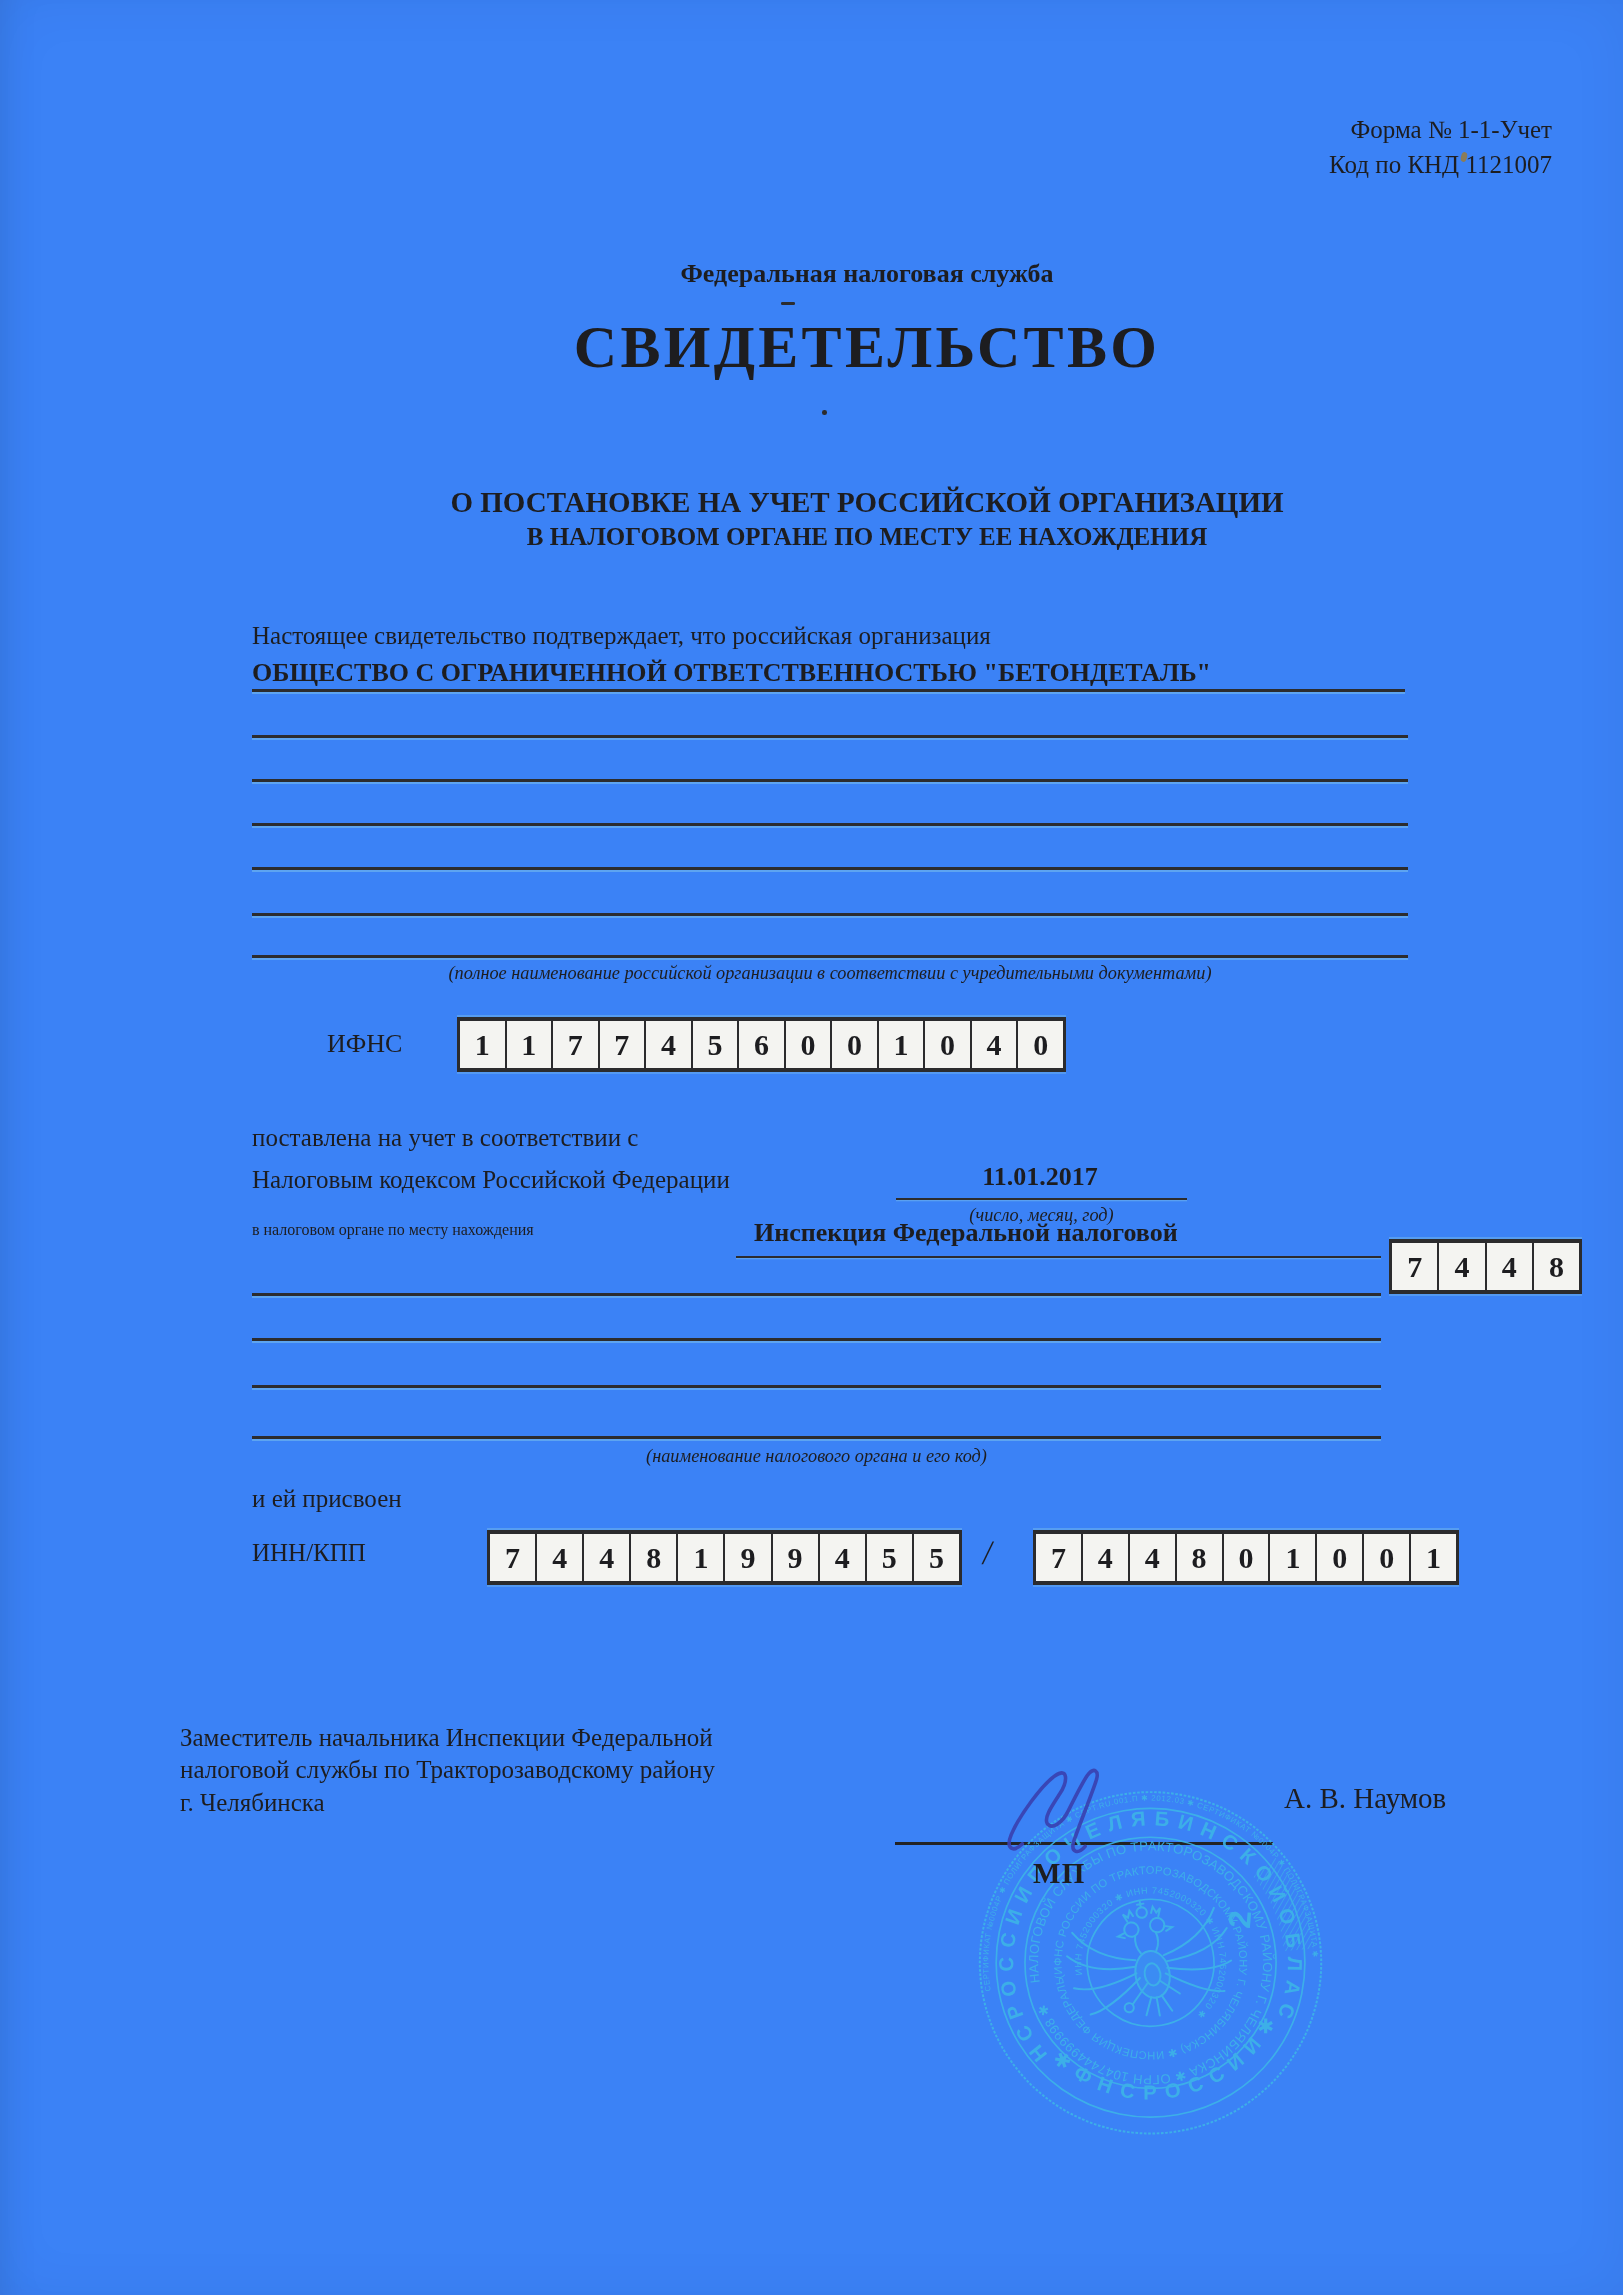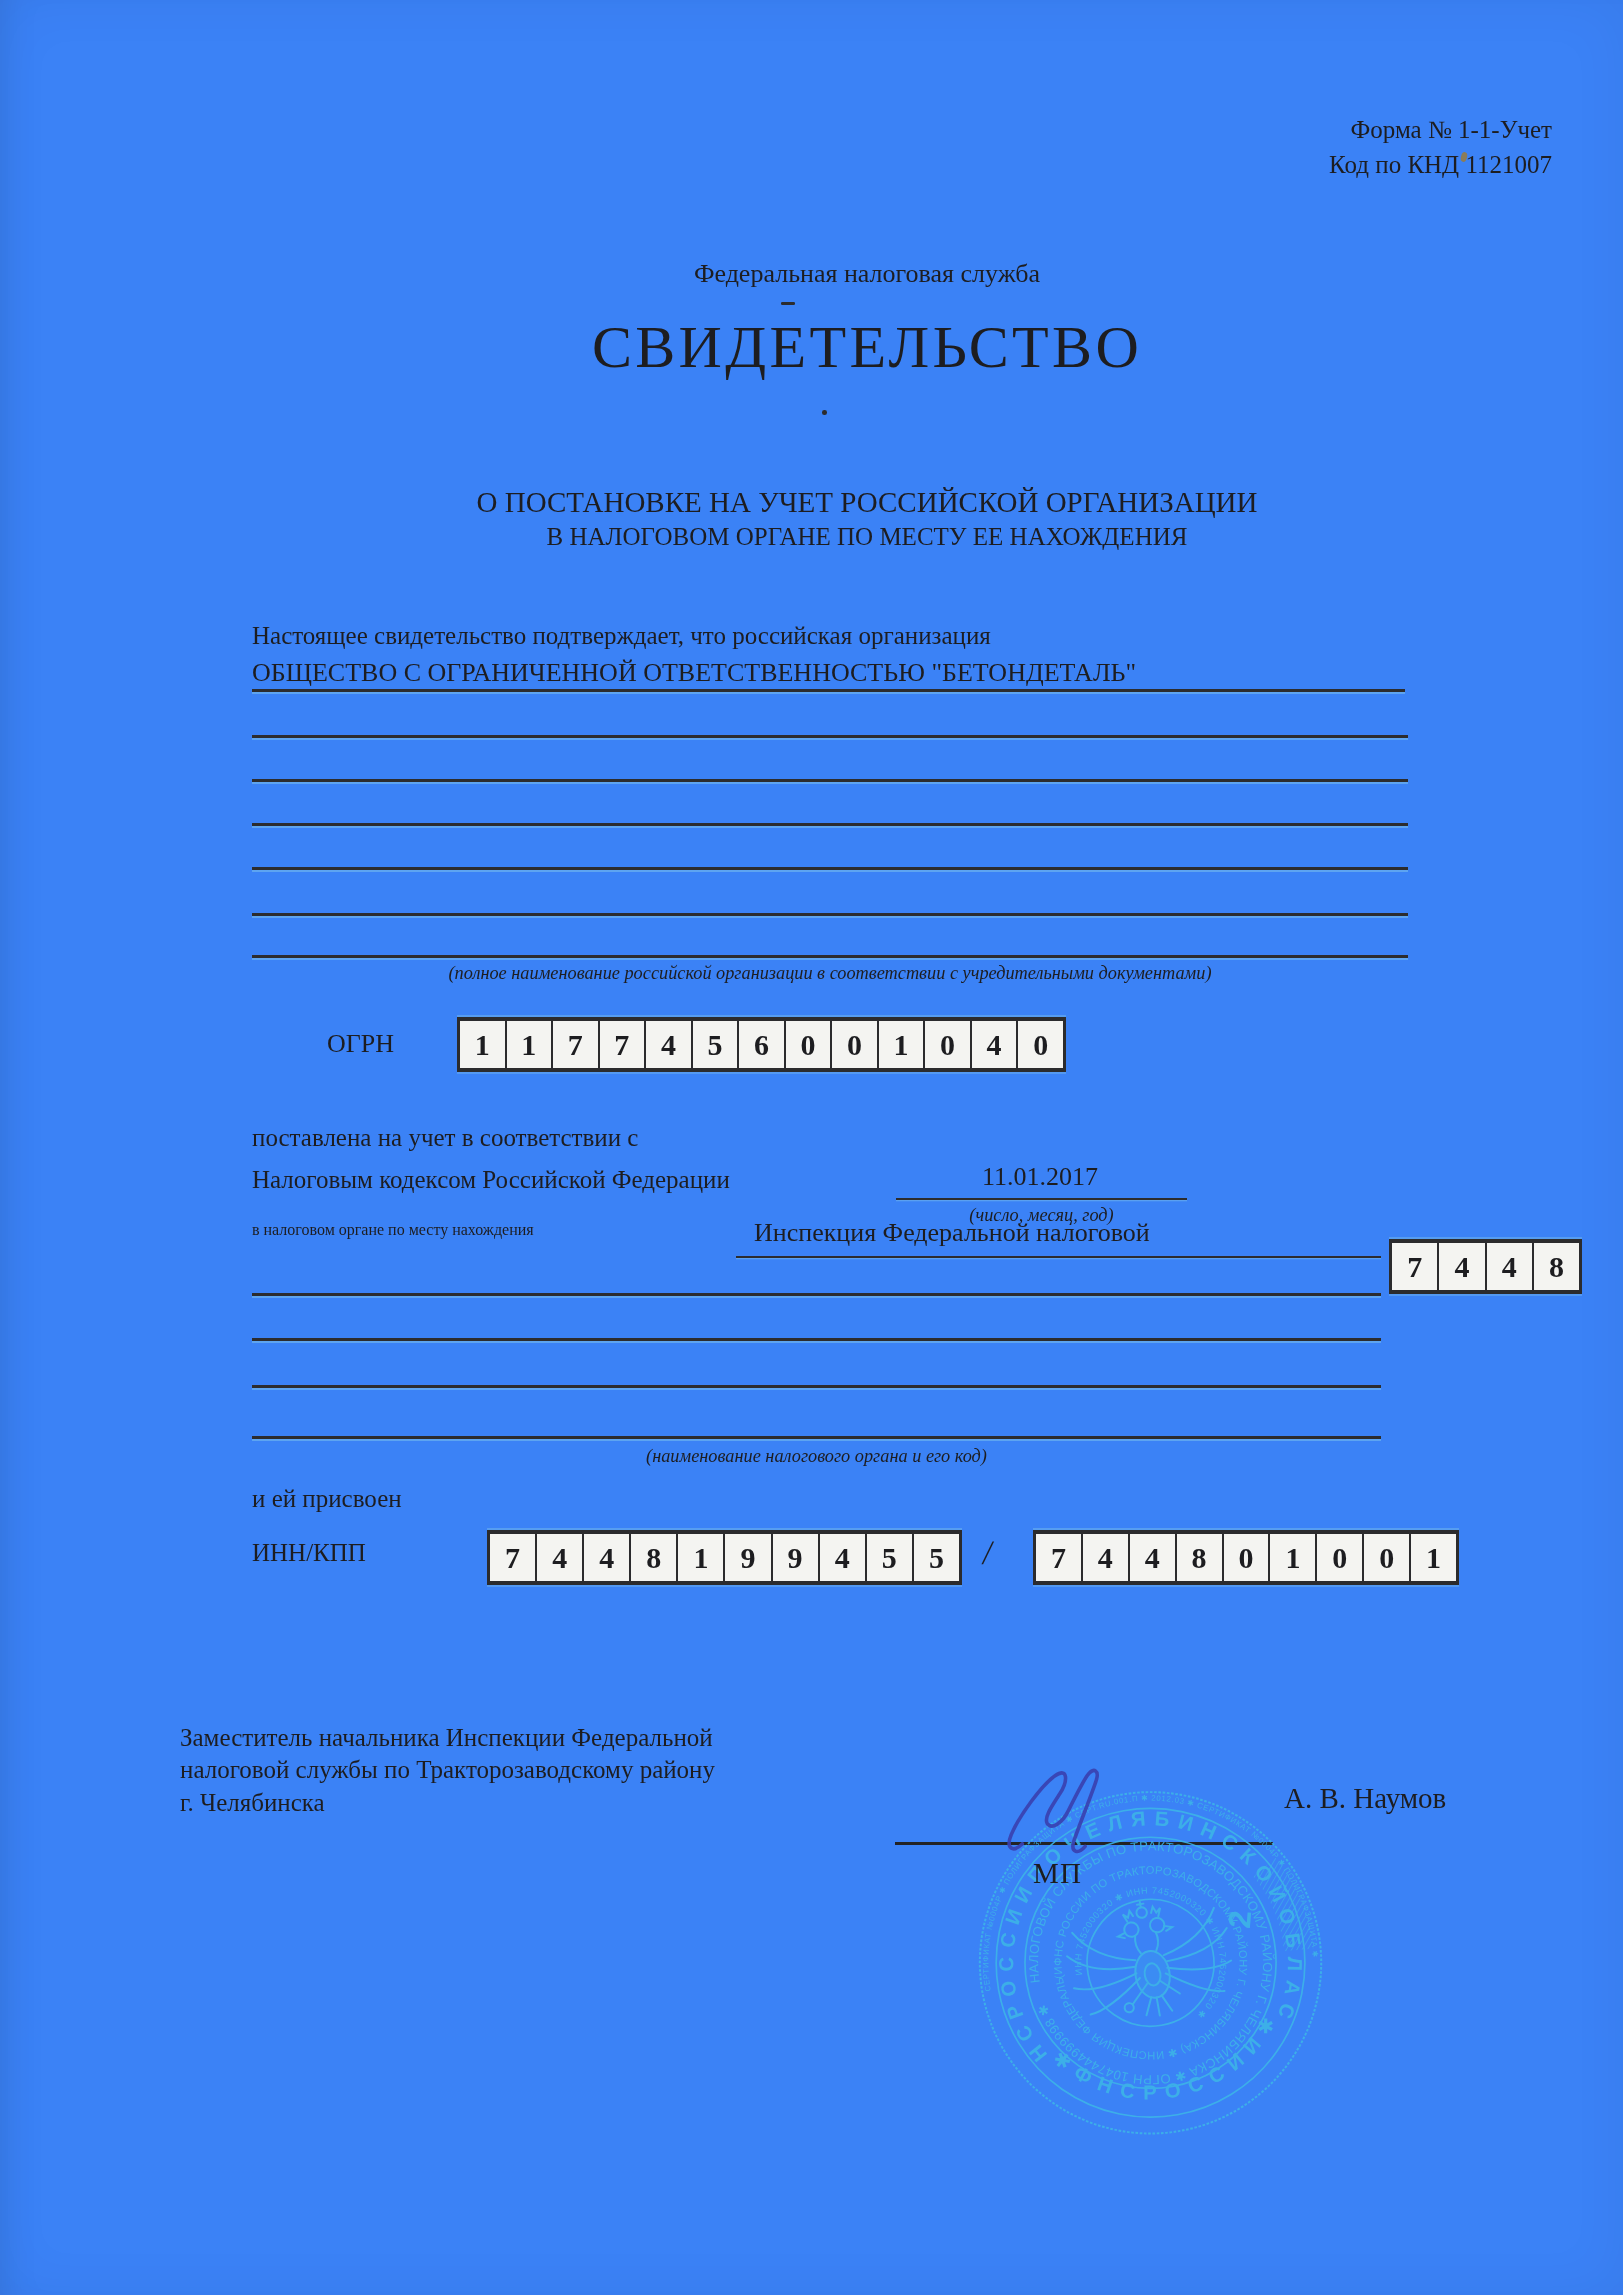--- a/index.html
+++ b/index.html
@@ -7,21 +7,21 @@
   .page{
     position:relative;
     width:1623px;height:2295px;
     background:#3b82f6;
     font-family:"Liberation Serif","DejaVu Serif",serif;
     color:#1d1d20;
     overflow:hidden;
     box-shadow:inset 0 0 59px rgba(0,0,0,.05), inset 29.4px 0 39px -29.4px rgba(0,0,0,.10);
   }
   .t{position:absolute;white-space:nowrap;}
-  .b{font-weight:normal;}
+  .b{font-weight:bold;}
   .i{font-style:italic;}
   .c{text-align:center;white-space:normal;}
   .rule{
     position:absolute;height:3.3px;background:#2c2c2e;
     box-shadow:0 2px 0 rgba(128,198,235,.50);
   }
   .rule.thin{height:2px;box-shadow:0 1.3px 0 rgba(128,198,235,.45);}
   .rule.plain{box-shadow:none;height:2.6px;}
   .boxes{
     position:absolute;display:flex;
@@ -63,21 +63,21 @@
   <div class="rule" style="left:252px;top:689px;width:1153px;"></div>
   <div class="rule" style="left:252px;top:735px;width:1156px;"></div>
   <div class="rule" style="left:252px;top:779px;width:1156px;"></div>
   <div class="rule" style="left:252px;top:823px;width:1156px;"></div>
   <div class="rule" style="left:252px;top:867px;width:1156px;"></div>
   <div class="rule" style="left:252px;top:913px;width:1156px;"></div>
   <div class="rule" style="left:252px;top:955px;width:1156px;"></div>
 
   <div class="t i c" style="left:252px;top:963px;width:1156px;font-size:18.3px;">(полное наименование российской организации в соответствии с учредительными документами)</div>
 
-  <div class="t" style="left:327px;top:1029px;font-size:26px;">ОГРН</div>
+  <div class="t" style="left:327px;top:1029px;font-size:26px;">ИФНС</div>
   <div class="boxes" style="left:457px;top:1017px;width:603px;height:47px;">
       <div class="cell">1</div>
       <div class="cell">1</div>
       <div class="cell">7</div>
       <div class="cell">7</div>
       <div class="cell">4</div>
       <div class="cell">5</div>
       <div class="cell">6</div>
       <div class="cell">0</div>
       <div class="cell">0</div>

